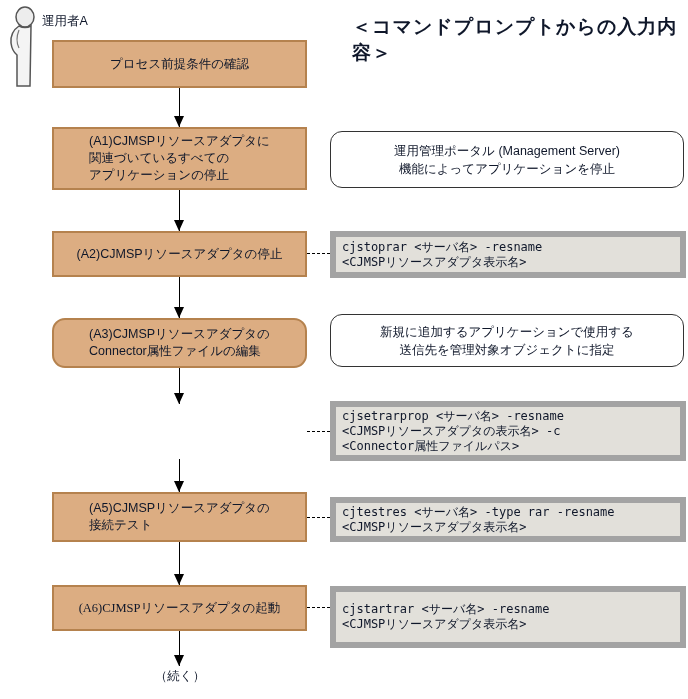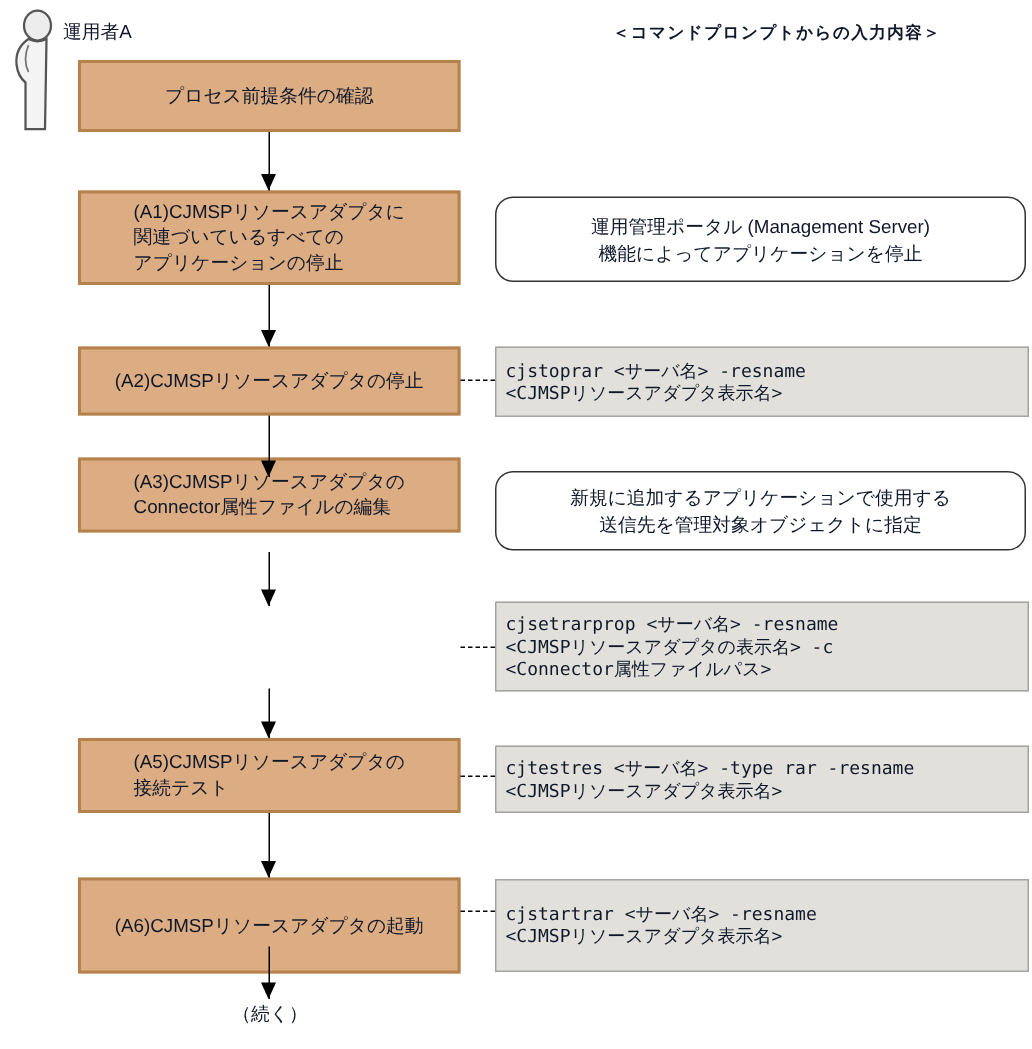--- a/index.html
+++ b/index.html
@@ -5,39 +5,39 @@
   html,body{margin:0;padding:0;background:#ffffff;}
   #canvas{
     position:relative;width:688px;height:699px;background:#ffffff;
     font-family:"Liberation Sans","DejaVu Sans",sans-serif;color:#0f172a;
     overflow:hidden;
   }
   .abs{position:absolute;}
   
   #actor-label{left:42px;top:13px;font-size:12.5px;}
   
-  #header{left:352px;top:14px;width:332px;text-align:center;font-weight:bold;font-size:11px;letter-spacing:1px;}
+  #header{left:352px;top:14px;width:332px;font-weight:bold;font-size:19px;letter-spacing:1px;}
   
   .step{
     left:52px;width:255px;
     background:#dcad82;border:2px solid #b5824e;box-sizing:border-box;
     display:flex;align-items:center;justify-content:center;text-align:left;
     font-size:12.5px;line-height:17px;white-space:pre-line;
   }
   
   .note{
     left:330px;width:354px;
     background:#ffffff;border:1px solid #333;border-radius:12px;box-sizing:border-box;
     display:flex;align-items:center;justify-content:center;text-align:center;
     font-size:12.5px;line-height:18px;white-space:pre-line;
   }
   
   .command{
     left:330px;width:356px;
-    background:#e2e0da;border:1px solid #a3a3a3;box-sizing:border-box;
+    background:#e2e0da;border:6px solid #a3a3a3;box-sizing:border-box;
     display:flex;align-items:center;
     font-family:"DejaVu Sans Mono","Liberation Mono",monospace;
     font-size:12px;line-height:15px;white-space:pre-line;
     padding-left:6px;
   }
   
   .varrow{left:179px;width:1px;background:#000;}
   .varrow::after{
     content:"";position:absolute;bottom:0;left:-5px;width:0;height:0;
     border-left:5px solid transparent;border-right:5px solid transparent;
@@ -62,25 +62,25 @@
   </div>
   <div class="abs" id="actor-label">運用者A</div>
 
   <div class="abs" id="header">＜コマンドプロンプトからの入力内容＞</div>
 
   <div class="abs step" style="top:40px;height:48px;">プロセス前提条件の確認</div>
   <div class="abs step" style="top:127px;height:63px;">(A1)CJMSPリソースアダプタに
 関連づいているすべての
 アプリケーションの停止</div>
   <div class="abs step" style="top:231px;height:46px;">(A2)CJMSPリソースアダプタの停止</div>
-  <div class="abs step" style="top:305px;height:50px;">(A3)CJMSPリソースアダプタの
+  <div class="abs step" style="top:318px;height:50px;border-radius:13px;">(A3)CJMSPリソースアダプタの
 Connector属性ファイルの編集</div>
   <div class="abs step" style="top:492px;height:50px;">(A5)CJMSPリソースアダプタの
 接続テスト</div>
-  <div class="abs step" style="top:585px;height:64px;">(A6)CJMSPリソースアダプタの起動</div>
+  <div class="abs step" style="top:585px;height:46px;font-family:Liberation Serif, serif;">(A6)CJMSPリソースアダプタの起動</div>
 
   <div class="abs varrow" style="top:88px;height:39px;"></div>
   <div class="abs varrow" style="top:190px;height:41px;"></div>
   <div class="abs varrow" style="top:277px;height:41px;"></div>
   <div class="abs varrow" style="top:368px;height:36px;"></div>
   <div class="abs varrow" style="top:459px;height:33px;"></div>
   <div class="abs varrow" style="top:542px;height:43px;"></div>
   <div class="abs varrow" style="top:631px;height:35px;"></div>
 
   <div class="abs hdash" style="top:253px;"></div>

